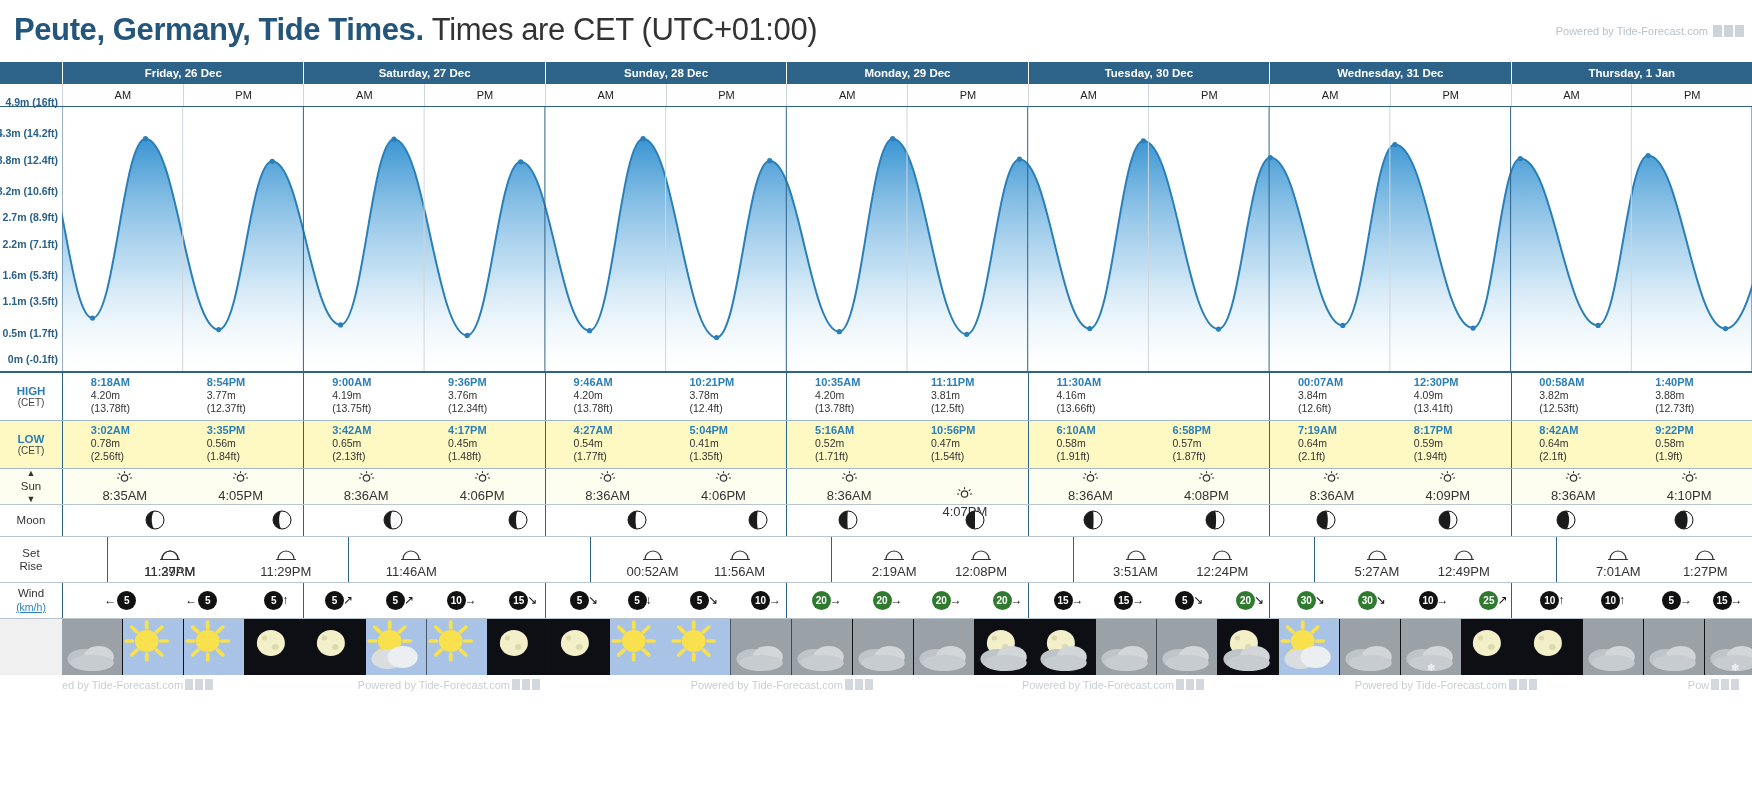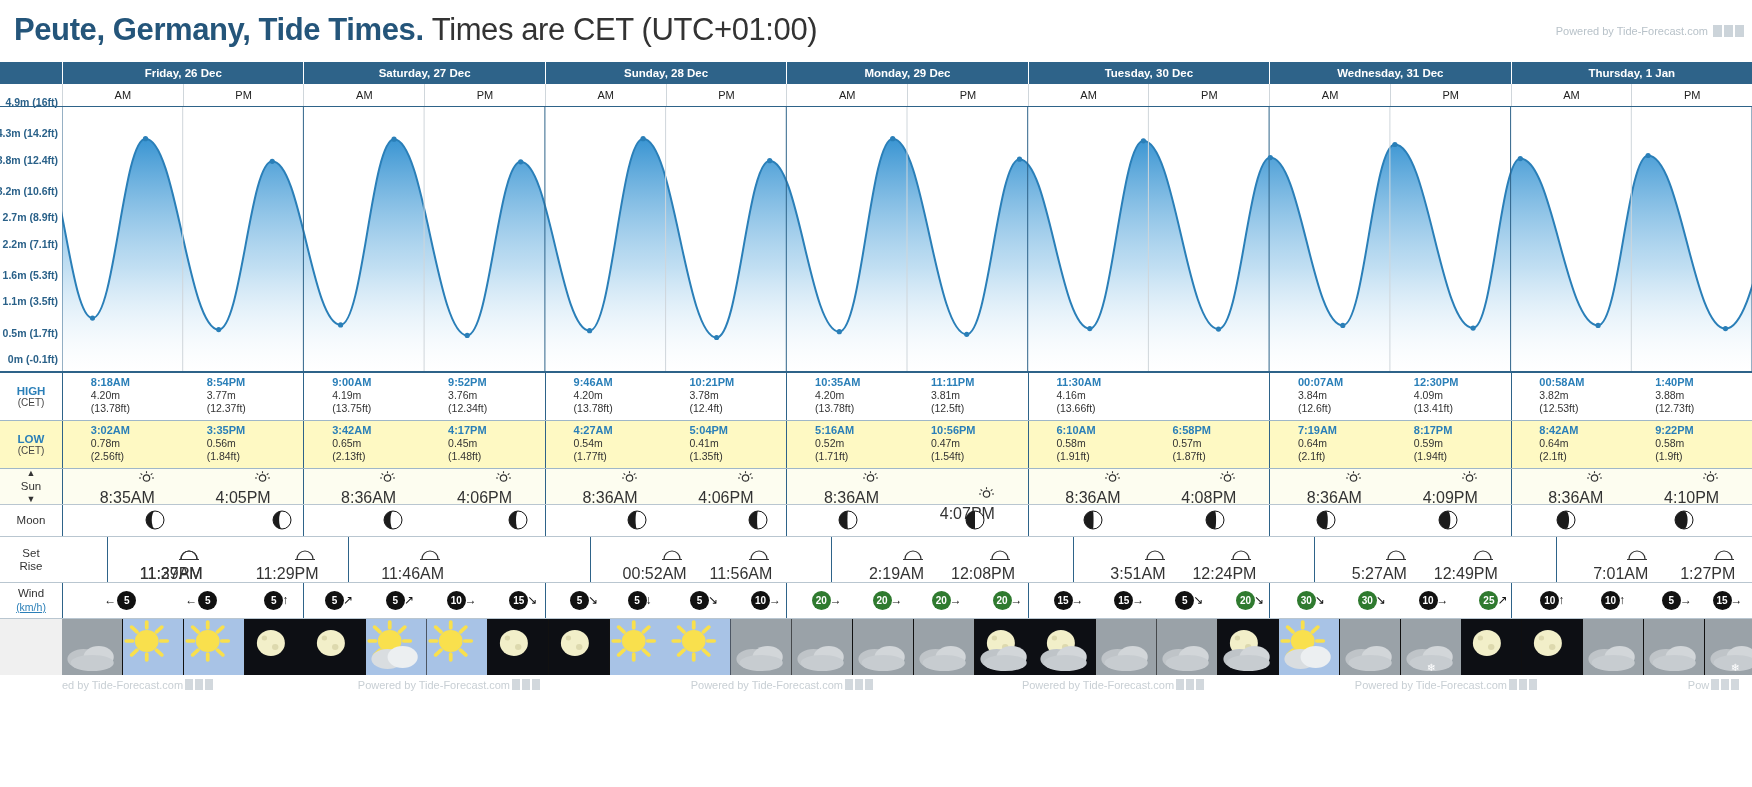--- a/index.html
+++ b/index.html
@@ -53,21 +53,21 @@
   .low  { height:48px; background:#fef9c3; }
 
   
   .gridrow { display:flex; position:relative; border-bottom:1px solid #b9c6d0; }
   .gridrow .rowlabel2 { width:62px; flex:none; font-size:11.5px; color:#333; display:flex;
       flex-direction:column; align-items:center; justify-content:center; line-height:13px; }
   .cells { flex:1 1 auto; position:relative; }
   .sunrow { height:36px; background:#fdfdf0; }
   .moonrow { height:32px; }
   .setriserow { height:46px;gap:45px; }
-  .abs { position:absolute; text-align:right; font-size:16px; color:#333; }
+  .abs { position:absolute; text-align:center; font-size:13px; color:#333; }
 
   
   .windrow { height:36px; display:flex; border-bottom:1px solid #b9c6d0; }
   .windlabel { width:62px; flex:none; font-size:11.5px; text-align:center; line-height:14px; padding-top:3px;}
   .windlabel .unit { color:#2a7fb8; text-decoration:underline; font-size:10.5px; }
   .windcells { flex:1 1 auto; position:relative; }
   .wbadge { position:absolute; top:8px; width:19px; height:19px; border-radius:50%;
             color:#fff; font-size:10px; font-weight:bold; text-align:center; line-height:19px; }
   .warrow { position:absolute; top:10px; font-size:12px; color:#111; }
 
@@ -221,21 +221,21 @@
           <div class="t">8:54PM</div>
           <div>3.77m</div>
           <div>(12.37ft)</div>
         </div>
         <div class="tidecell" style="left: 270.2px; top: 3px;">
           <div class="t">9:00AM</div>
           <div>4.19m</div>
           <div>(13.75ft)</div>
         </div>
         <div class="tidecell" style="left: 386.1px; top: 3px;">
-          <div class="t">9:52PM</div>
+          <div class="t">9:36PM</div>
           <div>3.76m</div>
           <div>(12.34ft)</div>
         </div>
         <div class="tidecell" style="left: 511.6px; top: 3px;">
           <div class="t">9:46AM</div>
           <div>4.20m</div>
           <div>(13.78ft)</div>
         </div>
         <div class="tidecell" style="left: 627.5px; top: 3px;">
           <div class="t">10:21PM</div>

